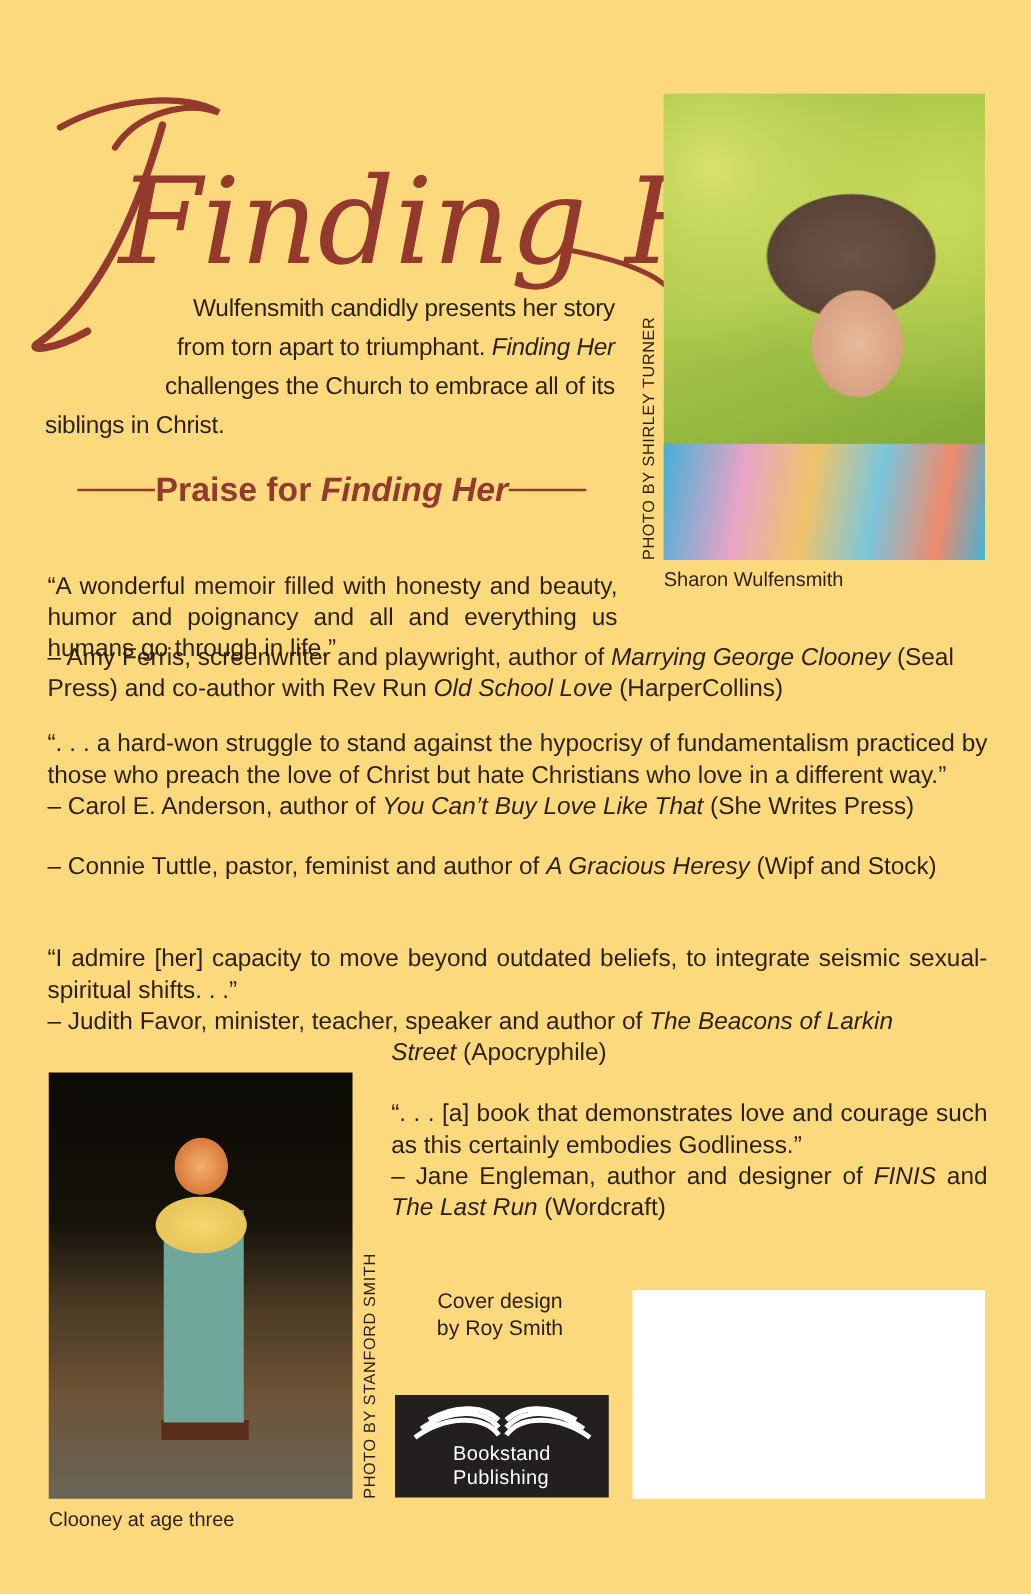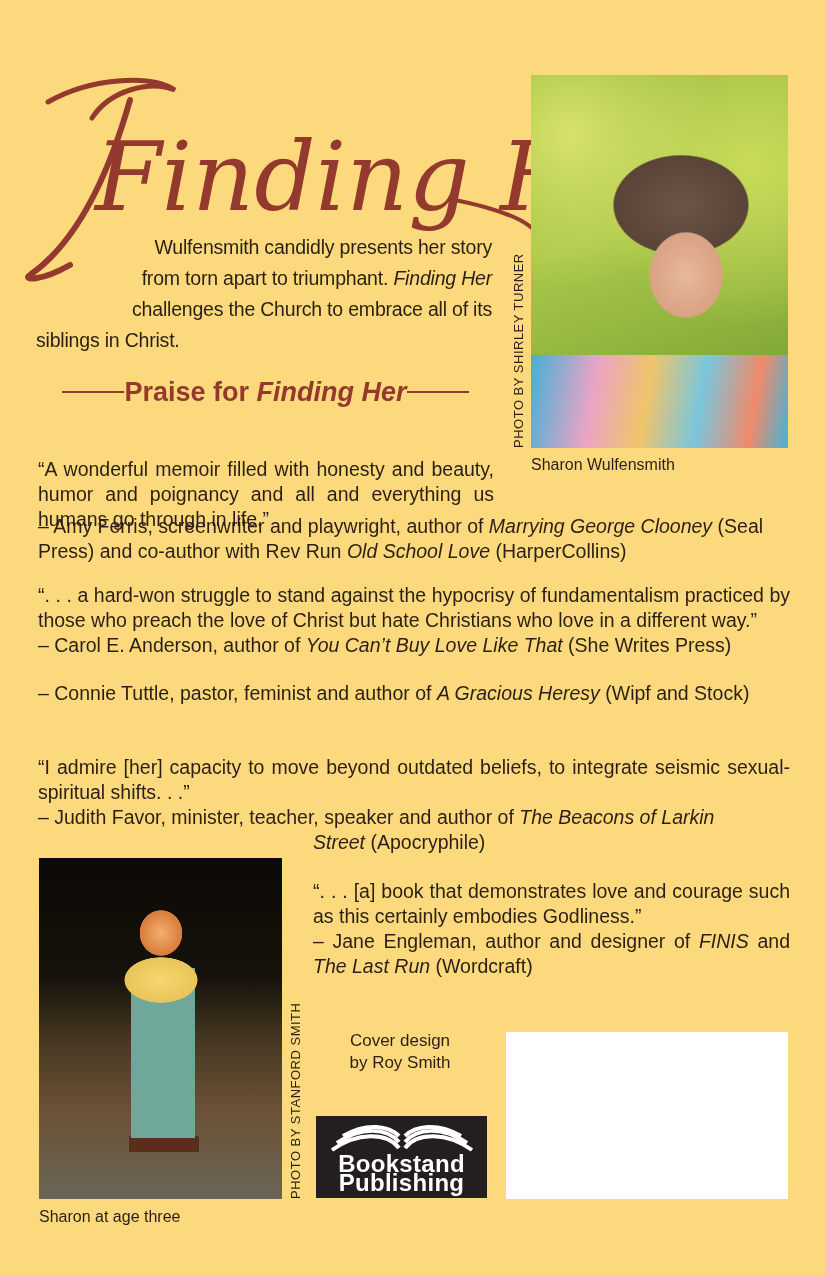--- a/index.html
+++ b/index.html
@@ -58,21 +58,21 @@
   .quote { position:absolute; font-size:19.5px; line-height:25px; font-stretch:condensed; }
   .quote p { margin:0; }
   .justify { text-align:justify; }
   
   .cover-design { position:absolute; left:340px; top:1030px; width:120px; text-align:center; font-size:17px; line-height:22px; }
   .publisher-logo {
     position:absolute; left:316px; top:1116px; width:171px; height:82px; background:#231f20;
     color:#fff; display:flex; flex-direction:column; align-items:center; justify-content:flex-end;
     padding-bottom:6px; box-sizing:border-box;
   }
-  .publisher-logo .name { font-weight:bold; font-size:24px; line-height:19px; letter-spacing:0.3px; text-align:center; }
+  .publisher-logo .name { font-weight:normal; font-size:16px; line-height:19px; letter-spacing:0.3px; }
   .barcode-box { position:absolute; left:506px; top:1032px; width:282px; height:167px; background:#fff; }
 </style>
 </head>
 <body>
 
 <svg class="title-svg" viewBox="0 0 545 230">
   <path d="M 48 42 C 90 18, 150 14, 175 30 C 150 20, 110 30, 92 58" stroke="#93392E" stroke-width="5" fill="none" stroke-linecap="round"></path>
   <path d="M 130 40 C 110 110, 80 180, 30 215 C 22 220, 40 222, 70 205" stroke="#93392E" stroke-width="6" fill="none" stroke-linecap="round"></path>
   <text class="title-text" x="95" y="150">Finding Her</text>
   <path d="M 455 140 C 480 145, 500 150, 520 160 C 535 168, 545 180, 545 195" stroke="#93392E" stroke-width="4" fill="none" stroke-linecap="round"></path>
@@ -112,21 +112,21 @@
 </div>
 
 <div class="quote" style="left:38px; top:755px; width:752px;">
   <p class="justify">“I admire [her] capacity to move beyond outdated beliefs, to integrate seismic sexual-spiritual shifts. . .”</p>
   <p><span>– Judith Favor, minister, teacher, speaker and author of </span><em>The Beacons of Larkin</em></p>
   <p style="padding-left:275px;"><em>Street</em><span> (Apocryphile)</span></p>
 </div>
 
 <div class="photo-child"></div>
 <div class="photo-credit-v" style="left:288px; top:1199px;">PHOTO BY STANFORD SMITH</div>
-<div class="caption" style="left:39px; top:1208px; width:243px;">Sharon at age three</div>
+<div class="caption" style="left:39px; top:1208px; width:243px;">Clooney at age three</div>
 
 <div class="quote" style="left:313px; top:879px; width:477px;">
   <p class="justify">“. . . [a] book that demonstrates love and courage such as this certainly embodies Godliness.”</p>
   <p class="justify"><span>– Jane Engleman, author and designer of </span><em>FINIS</em><span> and </span><em>The Last Run</em><span> (Wordcraft)</span></p>
 </div>
 
 <div class="cover-design">
   <span>Cover design</span><br>
   <span>by Roy Smith</span>
 </div>

